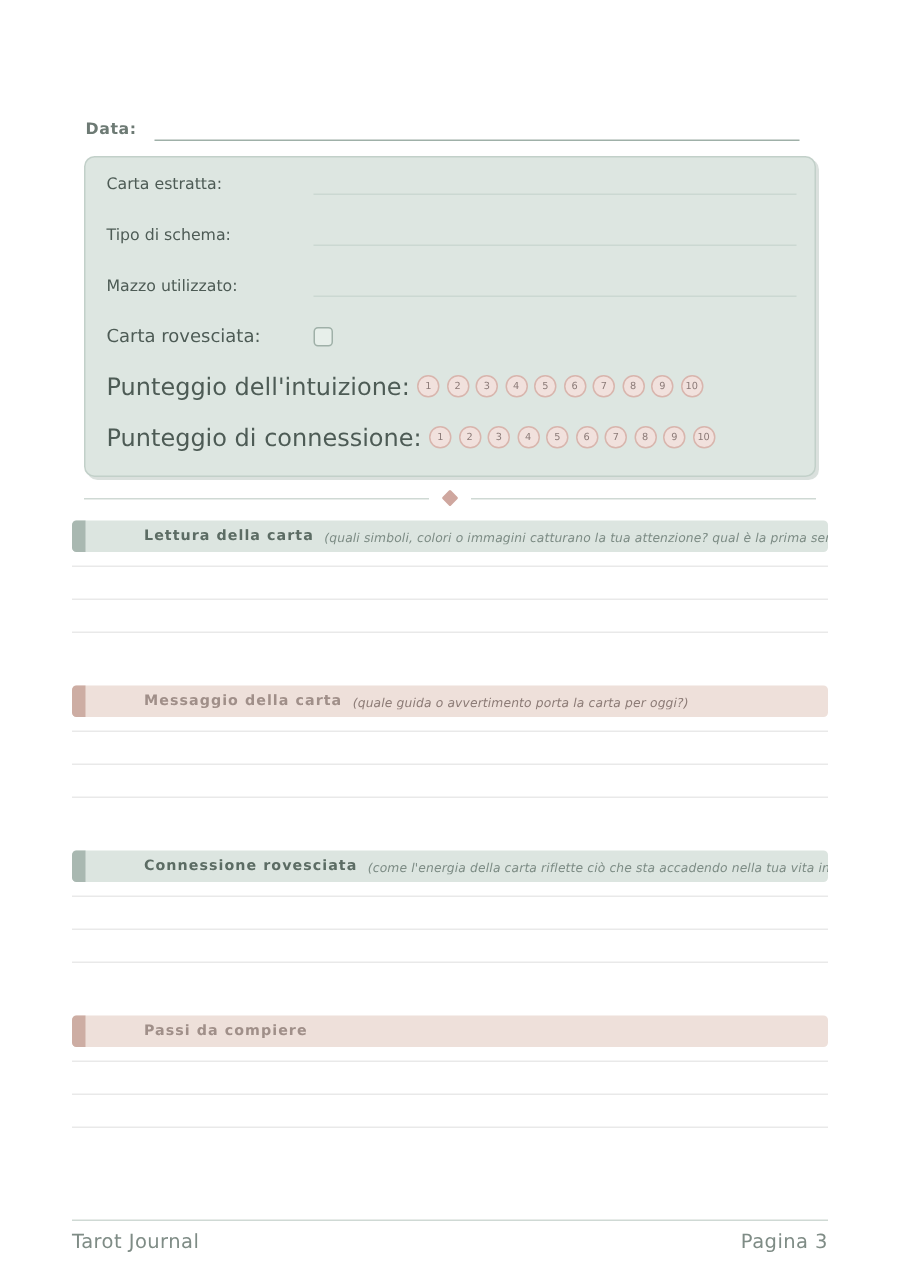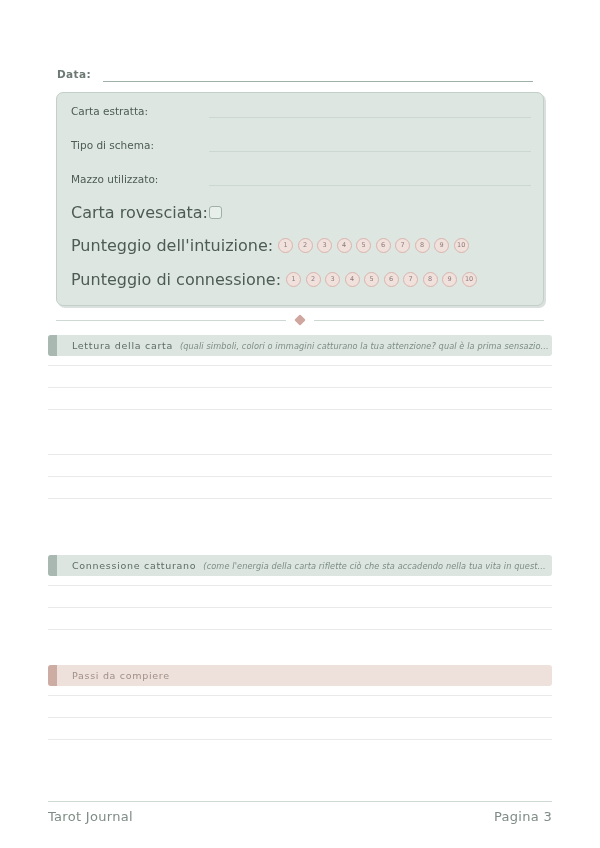--- a/index.html
+++ b/index.html
@@ -11,21 +11,21 @@
     width: 600px;
     height: 848px;
     font-family: "DejaVu Sans", "Liberation Sans", sans-serif;
     color: #56615c;
     position: relative;
     overflow: hidden;
   }
 
   .page {
     position: absolute;
-    left: 0; top: 4px;
+    left: 0; top: 16px;
     width: 600px;
     height: 754px;
   }
 
   
   .data-row {
     position: absolute;
     left: 57px;
     top: 58px;
     width: 476px;
@@ -89,21 +89,21 @@
   .check-row {
     position: absolute;
     left: 14px;
     top: 108px;
     width: 460px;
     height: 22px;
     display: flex;
     align-items: center;
   }
   .check-row .f-label {
-    font-size: 16px;
+    font-size: 12px;
     color: #4d5b55;
     width: 138px;
     white-space: nowrap;
   }
   .checkbox {
     width: 13px;
     height: 13px;
     border: 1.2px solid #9fb0a8;
     border-radius: 3px;
     background: #e7efea;
@@ -184,23 +184,24 @@
   }
   .sec-header .tab {
     position: absolute;
     left: 0; top: -2px;
     width: 9px;
     height: 25px;
     border-radius: 2px;
   }
   .sec-title {
     font-size: 9.5px;
-    font-weight: normal;
+    font-weight: bold;
     letter-spacing: .7px;
     margin-right: 7px;
+    margin-left: 24px;
   }
   .sec-hint {
     font-size: 8.2px;
     font-style: italic;
     letter-spacing: .1px;
     overflow: hidden;
     text-overflow: clip;
   }
 
   
@@ -316,31 +317,36 @@
       <span class="sec-hint">(quali simboli, colori o immagini catturano la tua attenzione? qual è la prima sensazio...</span>
     </div>
     <div class="lines">
       <div class="rule"></div>
       <div class="rule"></div>
       <div class="rule"></div>
     </div>
   </div>
 
   <div class="section v-pink" style="top:441px">
+    <div class="sec-header">
+      <span class="tab"></span>
+      <span class="sec-title">Messaggio della carta</span>
+      <span class="sec-hint">(quale guida o avvertimento porta la carta per oggi?)</span>
+    </div>
     <div class="lines">
       <div class="rule"></div>
       <div class="rule"></div>
       <div class="rule"></div>
     </div>
   </div>
 
   <div class="section v-green" style="top:551px">
     <div class="sec-header">
       <span class="tab"></span>
-      <span class="sec-title">Connessione catturano</span>
+      <span class="sec-title">Connessione rovesciata</span>
       <span class="sec-hint">(come l'energia della carta riflette ciò che sta accadendo nella tua vita in quest...</span>
     </div>
     <div class="lines">
       <div class="rule"></div>
       <div class="rule"></div>
       <div class="rule"></div>
     </div>
   </div>
 
   <div class="section v-pink" style="top:661px">

